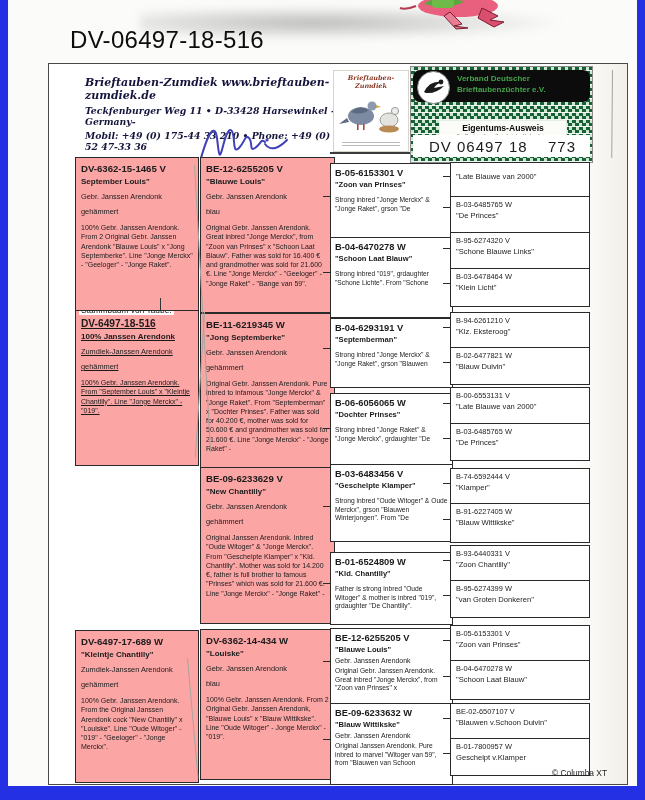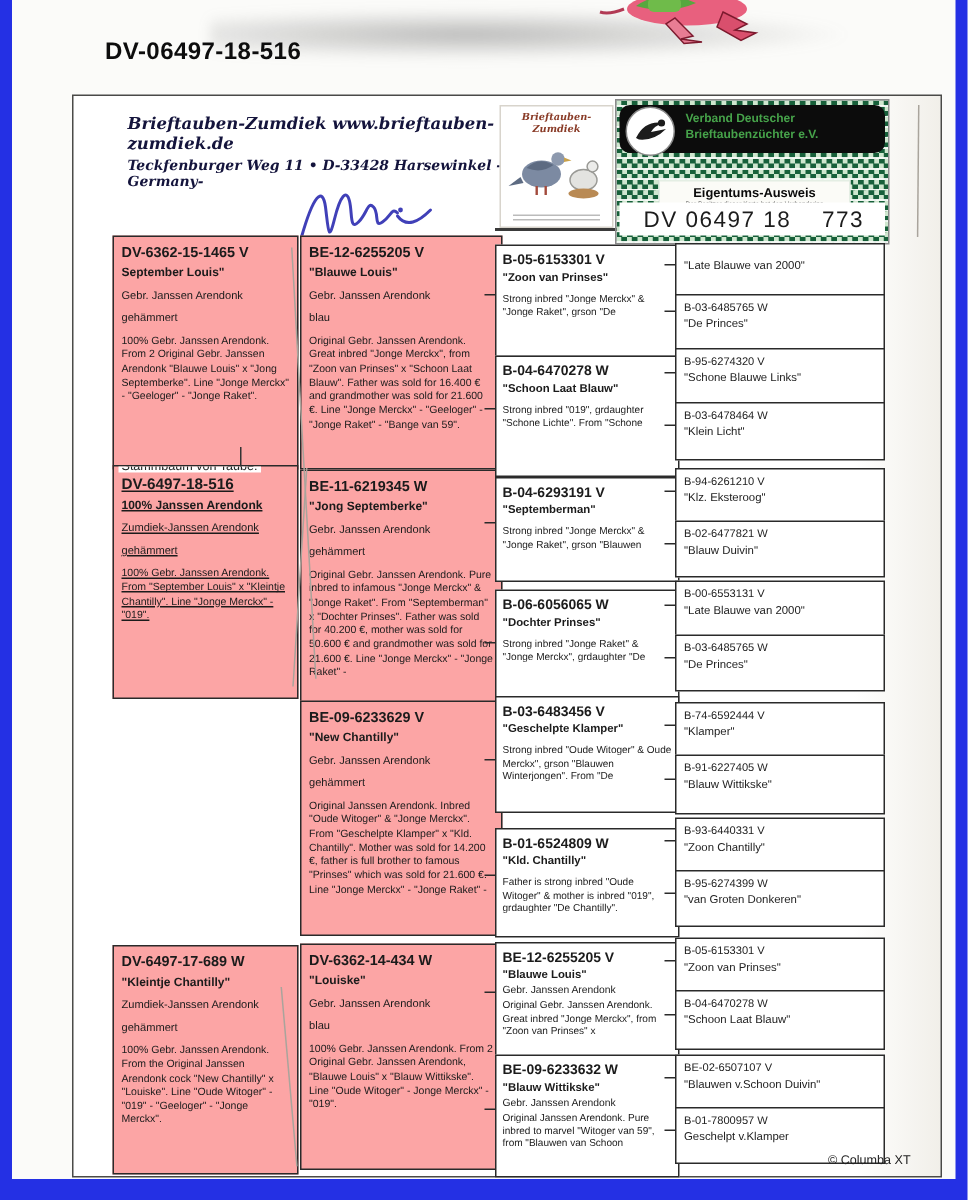--- a/index.html
+++ b/index.html
@@ -7,21 +7,21 @@
     width:645px;height:800px;position:relative;overflow:hidden;
     background:#2430e4;
     font-family:"Liberation Sans",sans-serif;
     -webkit-font-smoothing:antialiased;
   }
   .abs{position:absolute;}
   .paper{left:8px;top:0;width:629px;height:786px;background:#fbfbf9;}
   .smear{left:140px;top:6px;width:430px;height:34px;
     background:radial-gradient(ellipse at 40% 50%, rgba(110,110,110,.45), rgba(110,110,110,0) 70%);
     filter:blur(4px);}
-  .page-title{left:70px;top:26px;font-size:16px;font-weight:700;color:#0d0d0d;letter-spacing:.3px;}
+  .page-title{left:70px;top:26px;font-size:24px;font-weight:400;color:#0d0d0d;letter-spacing:.3px;}
   .sheet{left:48px;top:63px;width:578px;height:720px;border:1.5px solid #4a4a48;
     background:linear-gradient(90deg,#ffffff 90%,#f1efe9);}
   
   .company{left:85px;top:76px;width:256px;color:#14143c;
     font-family:"DejaVu Serif","Liberation Serif",serif;font-style:italic;}
   .company .l1{font-size:11px;font-weight:700;}
   .company .l2,.company .l3{font-size:9.3px;margin-top:3px;font-weight:600;}
   .sig{left:195px;top:118px;width:100px;height:52px;}
   .logo-card{left:333px;top:70px;width:74px;height:80px;background:#fff;
     border:1px solid #d8d4cc;text-align:center;overflow:hidden;}
@@ -88,20 +88,21 @@
   <path d="M30 6 Q20 10 14 8" stroke="#b23a54" stroke-width="2" fill="none"></path>
 </svg>
 
 <div class="abs page-title">DV-06497-18-516</div>
 
 <div class="abs sheet"></div>
 
 <div class="abs company">
   <div class="l1">Brieftauben-Zumdiek   www.brieftauben-zumdiek.de</div>
   <div class="l2">Teckfenburger Weg 11 • D-33428 Harsewinkel -Germany-</div>
+  <div class="l3">Mobil: +49 (0) 175-44 33 210 • Phone: +49 (0) 52 47-33 36</div>
 </div>
 
 <svg class="abs sig" viewBox="0 0 100 52">
   <path d="M6 40 C14 12 20 6 22 20 C24 36 24 44 28 28 C32 12 36 8 38 16 C40 24 38 36 44 30 C50 24 50 16 54 20 C58 24 54 34 60 30 C66 26 66 20 70 24" stroke="#4040b8" stroke-width="2" fill="none" stroke-linecap="round"></path>
   <path d="M70 26 C76 34 84 30 92 22" stroke="#4040b8" stroke-width="2" fill="none" stroke-linecap="round"></path>
   <circle cx="72" cy="22" r="1.6" fill="#4040b8"></circle>
 </svg>
 
 <div class="abs logo-card">
   <div class="logo-cap">Brieftauben- Zumdiek</div>

